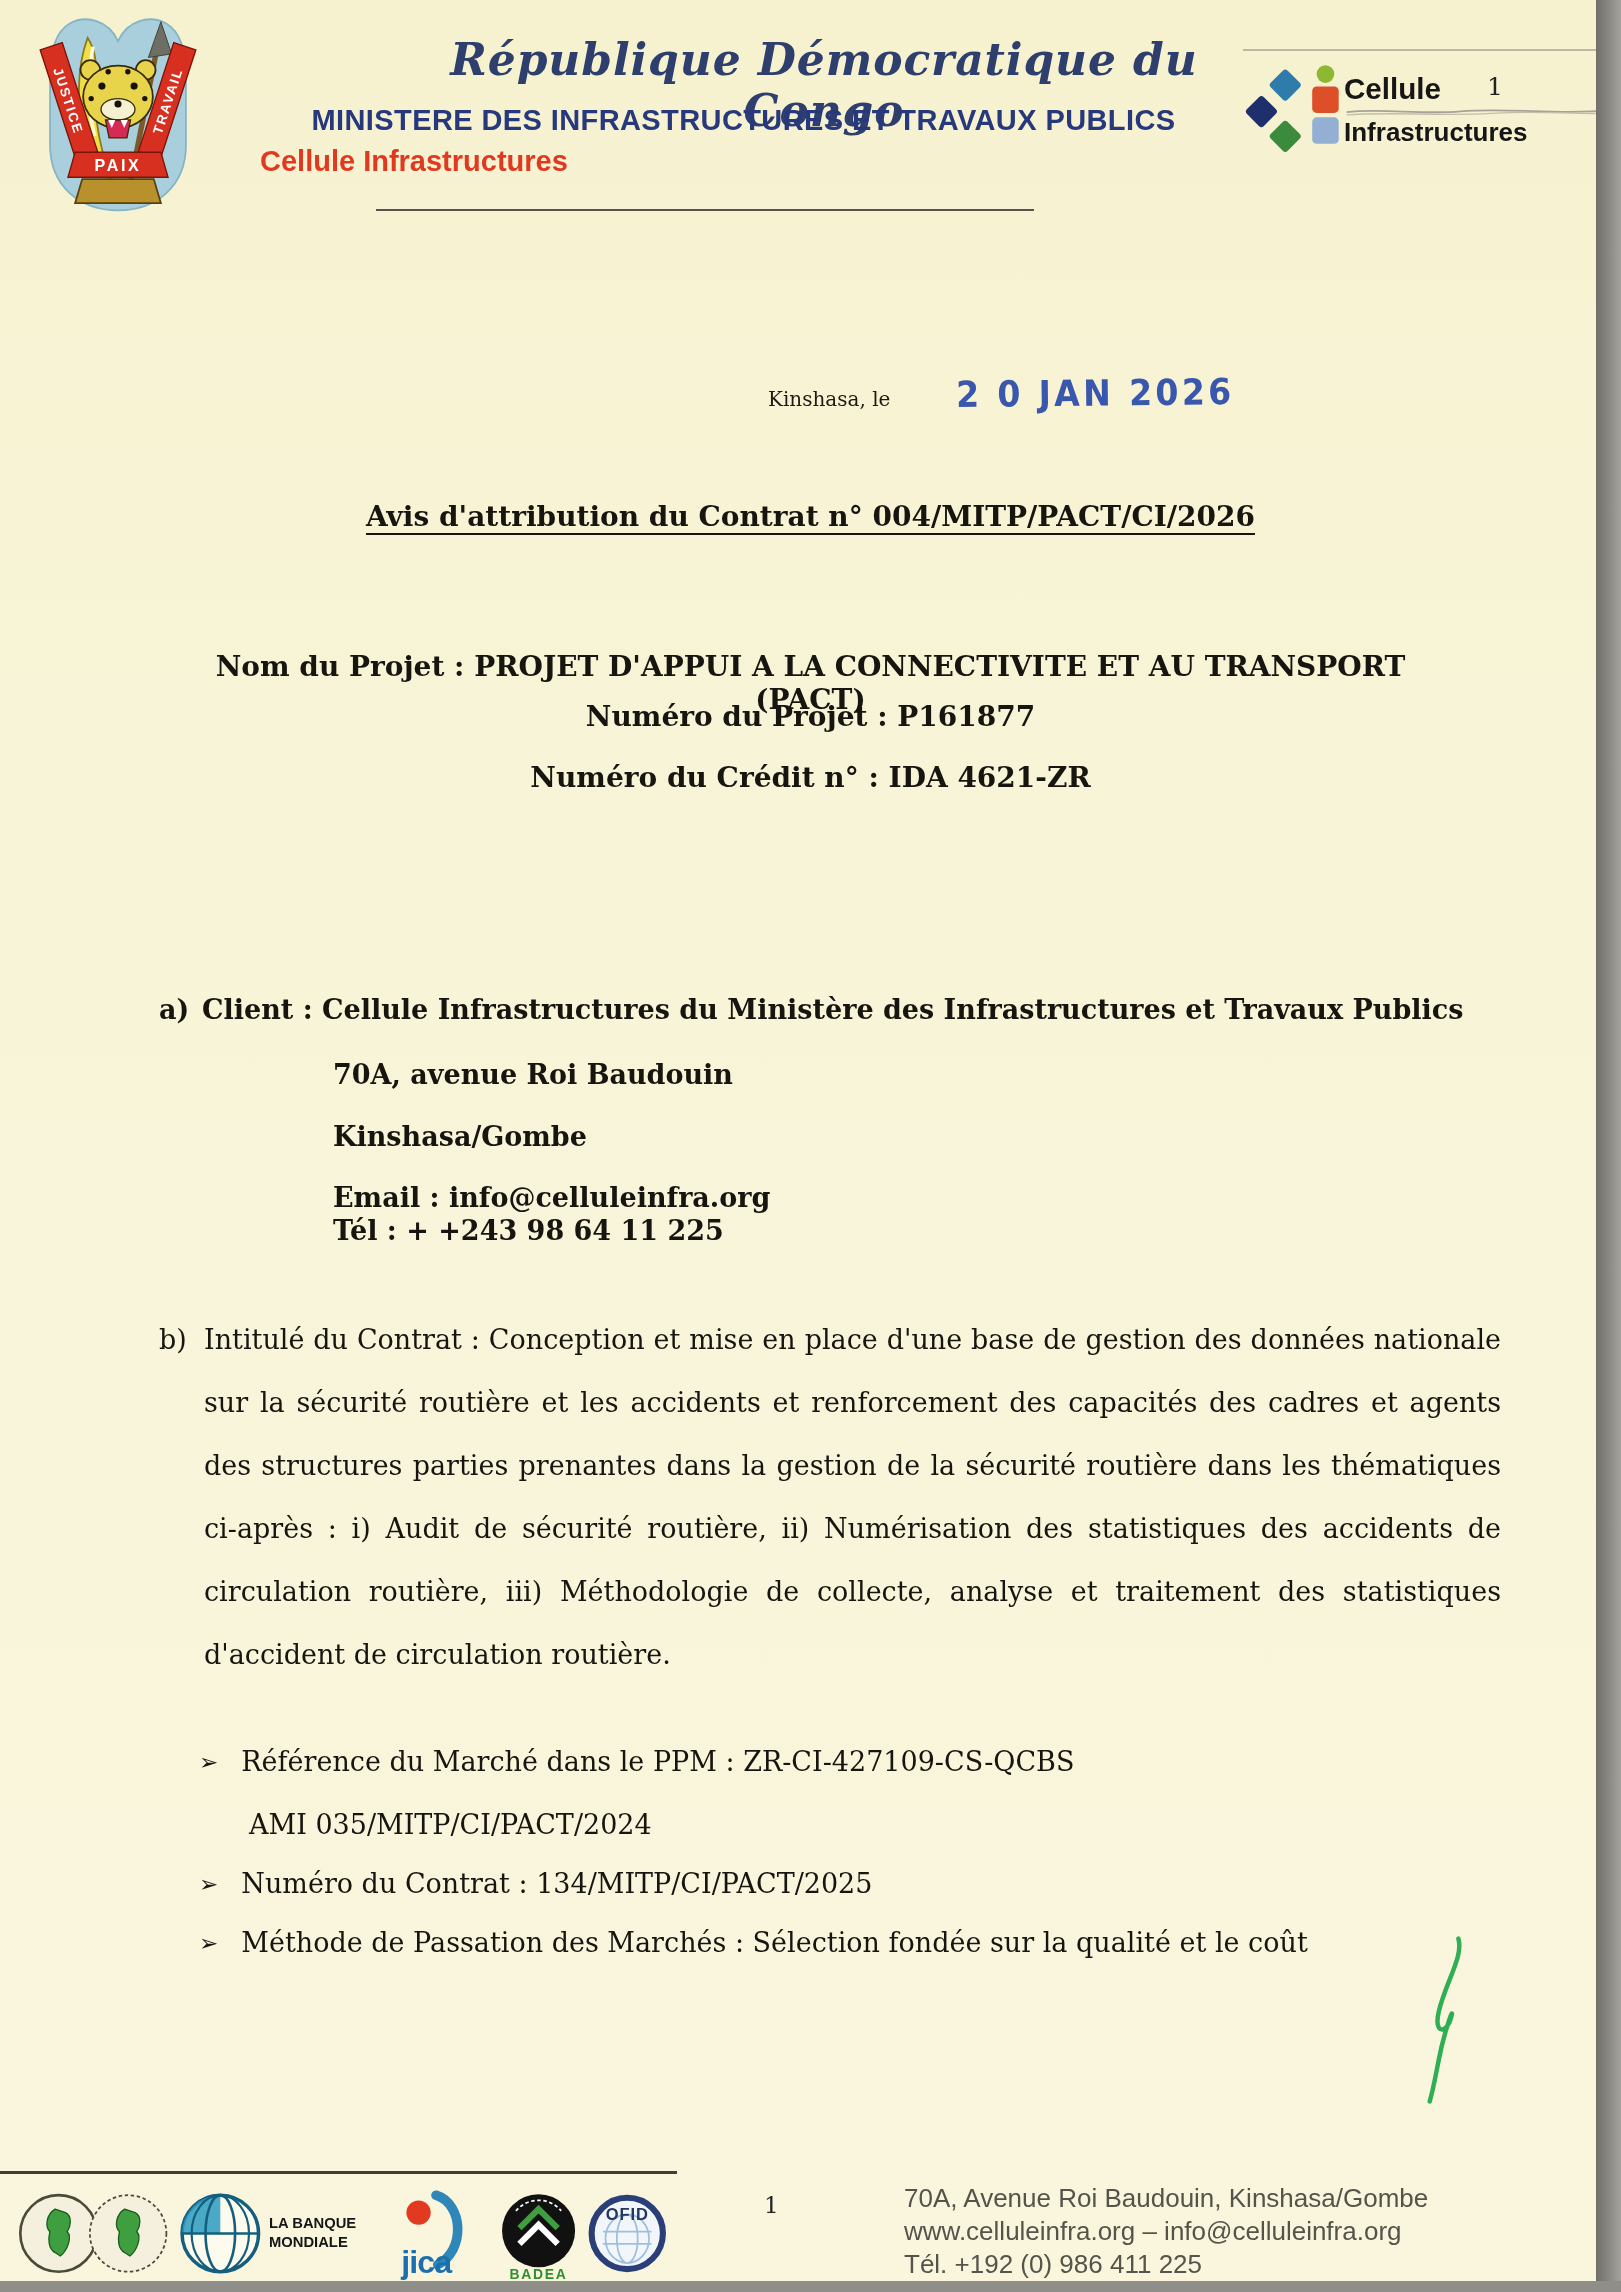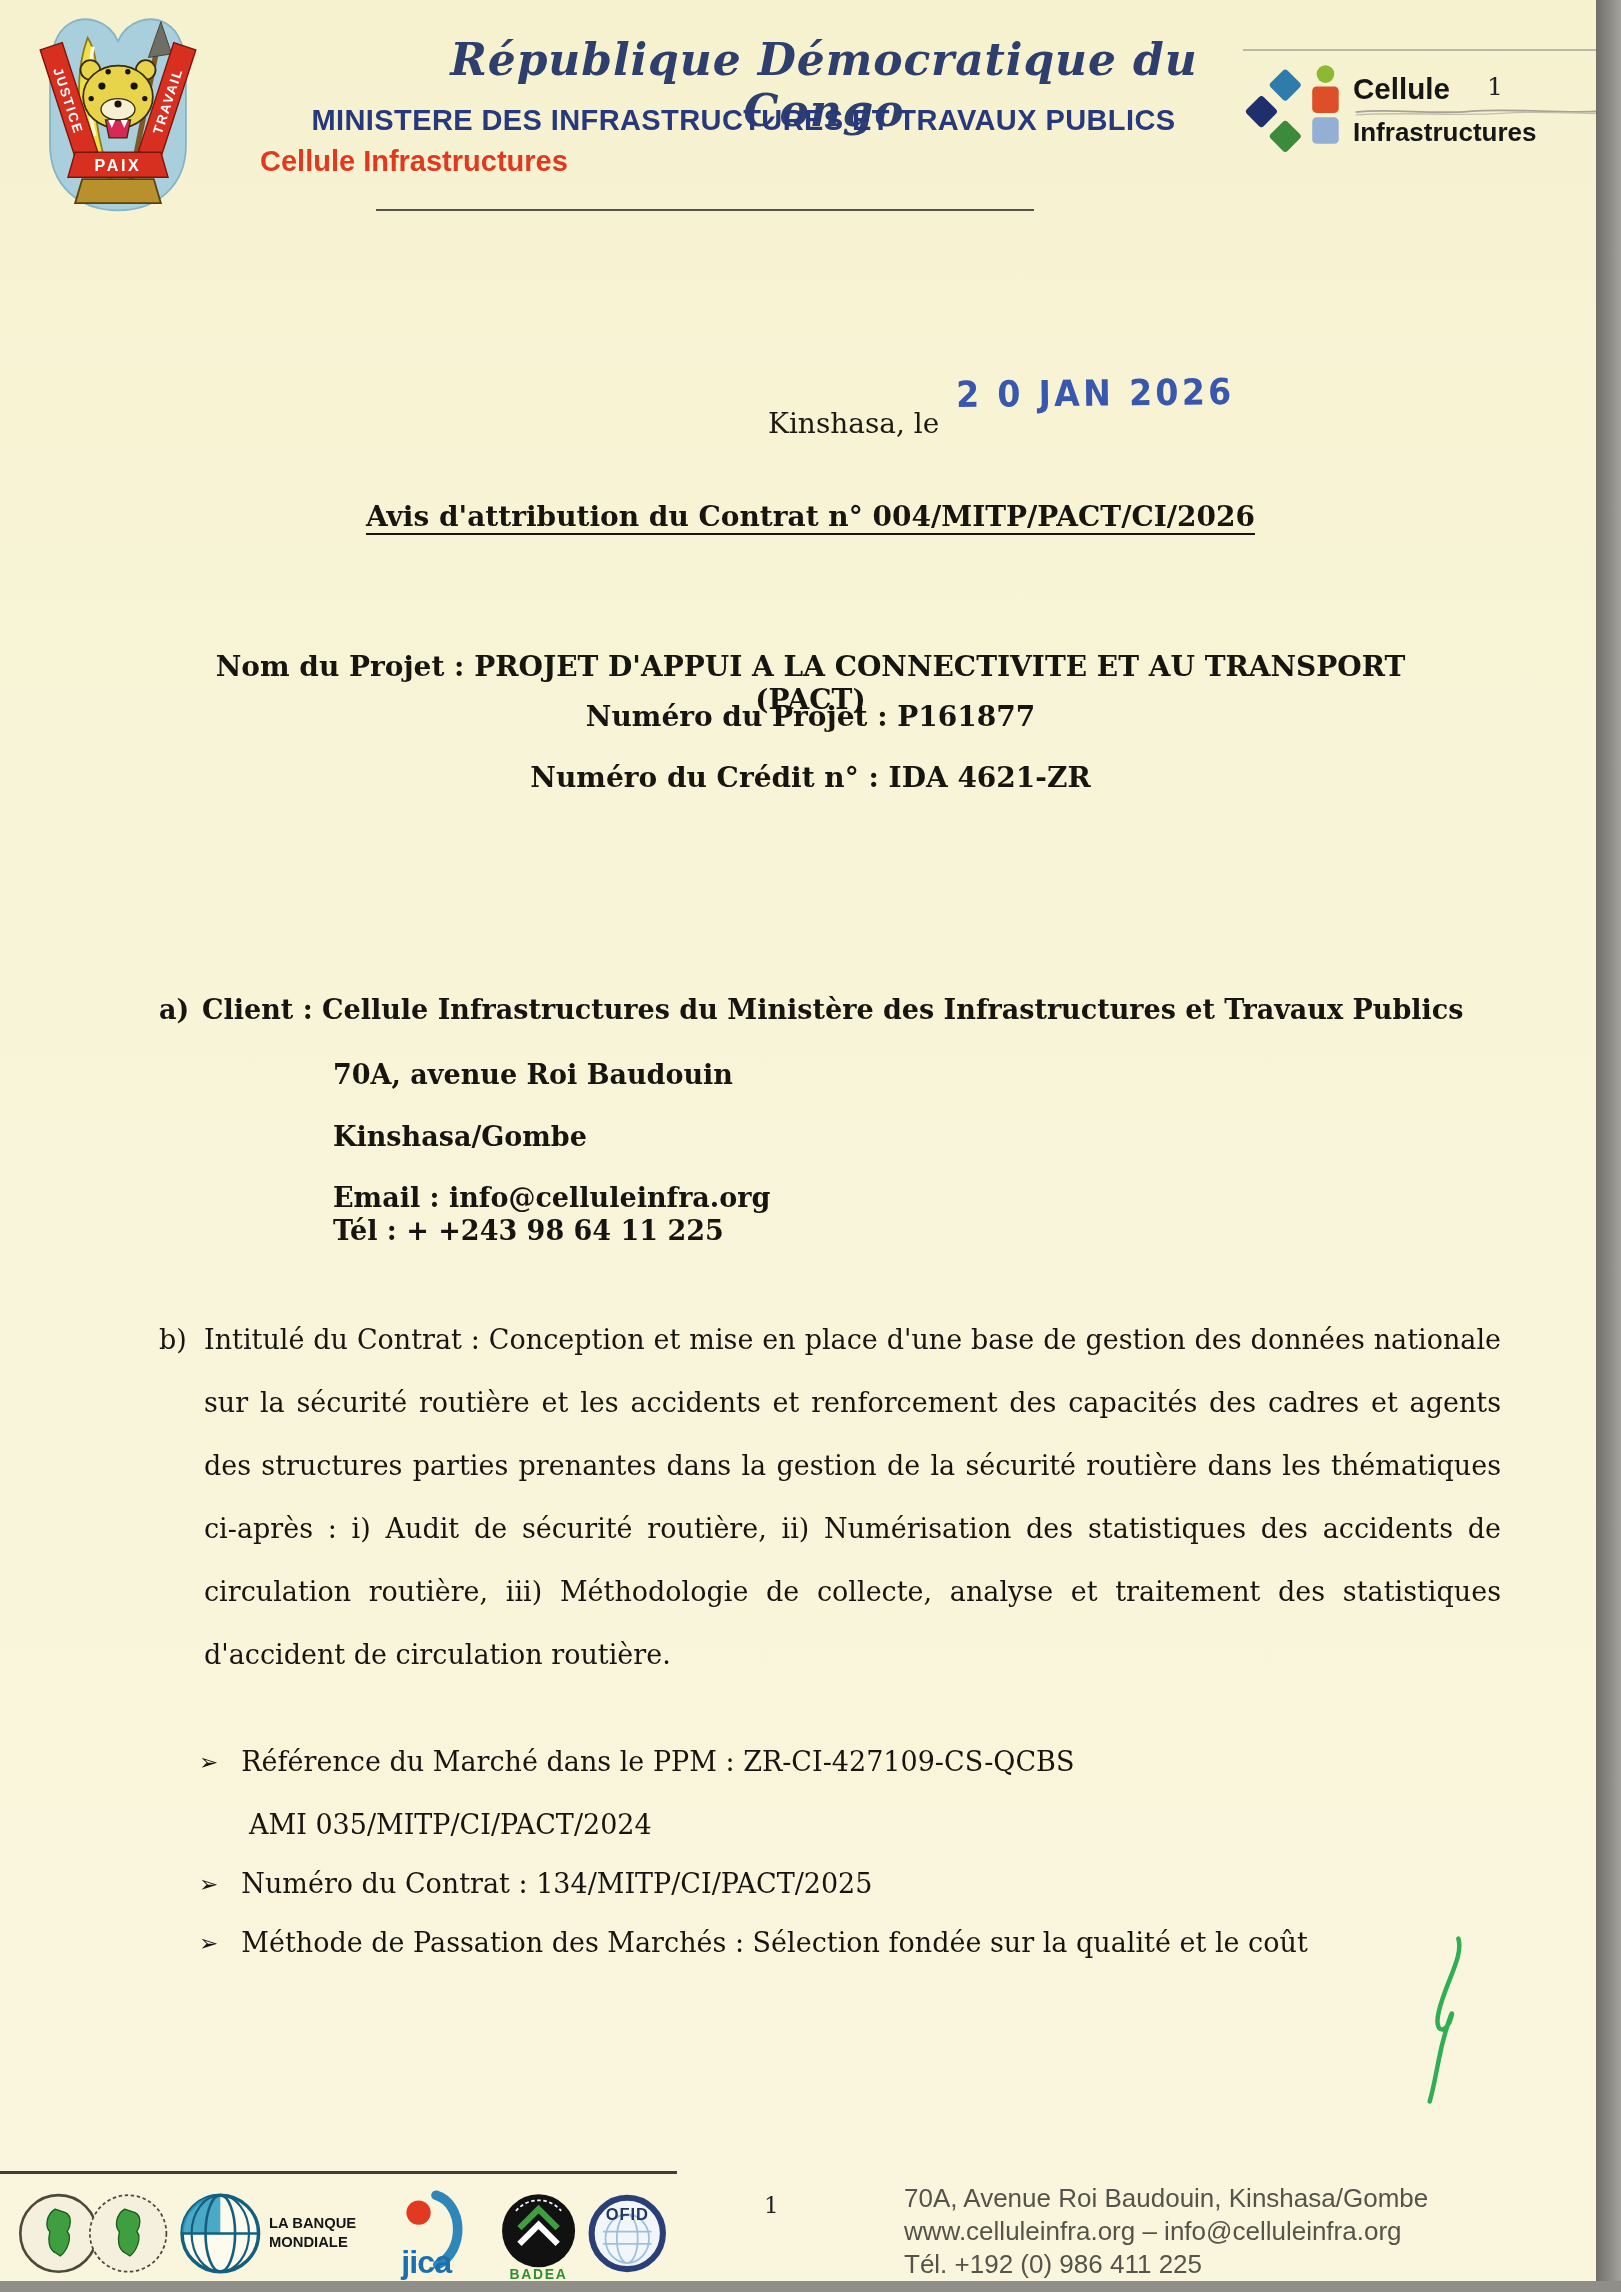--- a/index.html
+++ b/index.html
@@ -24,27 +24,27 @@
     font-family:"Liberation Sans",sans-serif;font-weight:700;
     font-size:29px;color:#27397c;letter-spacing:0.4px;
   }
   .unit-red{
     left:260px;top:145px;width:967px;
     font-family:"Liberation Sans",sans-serif;font-weight:700;
     font-size:29px;color:#e0391f;
   }
   .header-rule{left:376px;top:209px;width:658px;height:1.8px;background:#56544a;}
   .topright-rule{left:1243px;top:49px;width:369px;height:1.8px;background:#bcb8a6;}
-  .ci-logo{left:1238px;top:63px;display:flex;align-items:flex-start;gap:9px;}
+  .ci-logo{left:1238px;top:63px;display:flex;align-items:flex-start;}
   .ci-text{padding-top:10.7px;}
   .ci-line1{font-family:"Liberation Sans",sans-serif;font-weight:700;font-size:29.6px;color:#161616;line-height:29.6px;}
   .ci-line2{font-family:"Liberation Sans",sans-serif;font-weight:700;font-size:26px;color:#161616;line-height:27px;}
   .pageno-top{left:1487px;top:72px;font-size:25px;color:#222;}
   
-  .dateline-place{left:768px;top:407px;font-size:28px;color:#1d1a12;text-align:right;}
+  .dateline-place{left:768px;top:387px;font-size:20px;color:#1d1a12;text-align:right;}
   .date-stamp{
     left:956px;top:374px;
     font-family:"DejaVu Sans",sans-serif;font-weight:700;
     font-size:36px;color:#3a57ae;letter-spacing:3.6px;
     transform:rotate(-0.6deg) scaleX(0.92);transform-origin:left top;
   }
   
   .doc-title{
     left:161px;top:500px;width:1299px;text-align:center;
     font-size:28px;font-weight:700;

